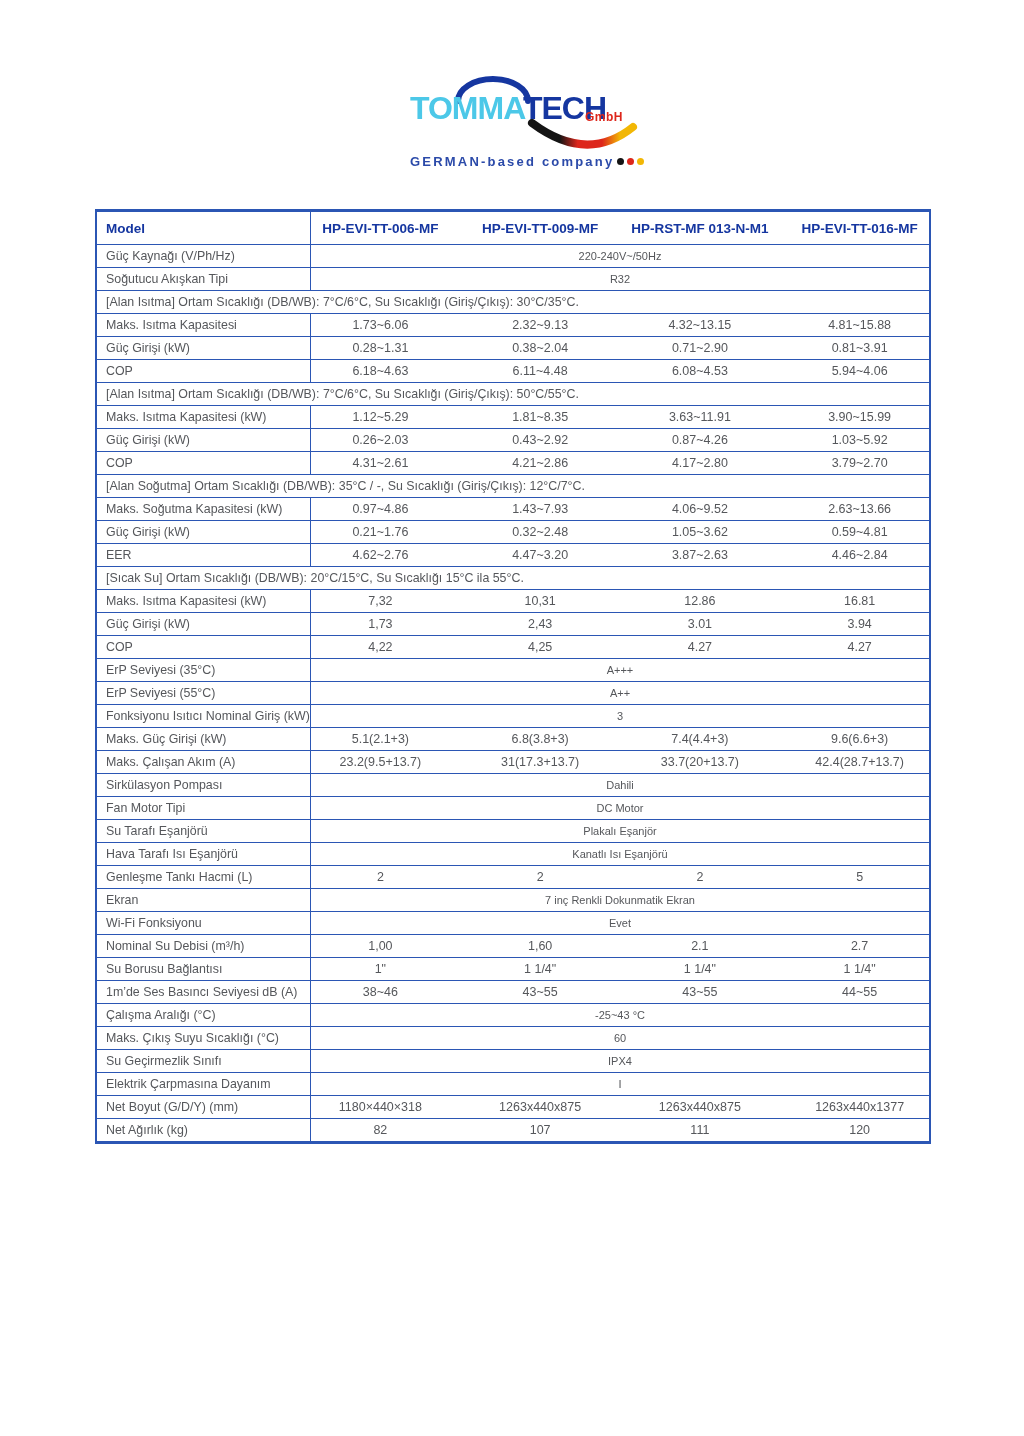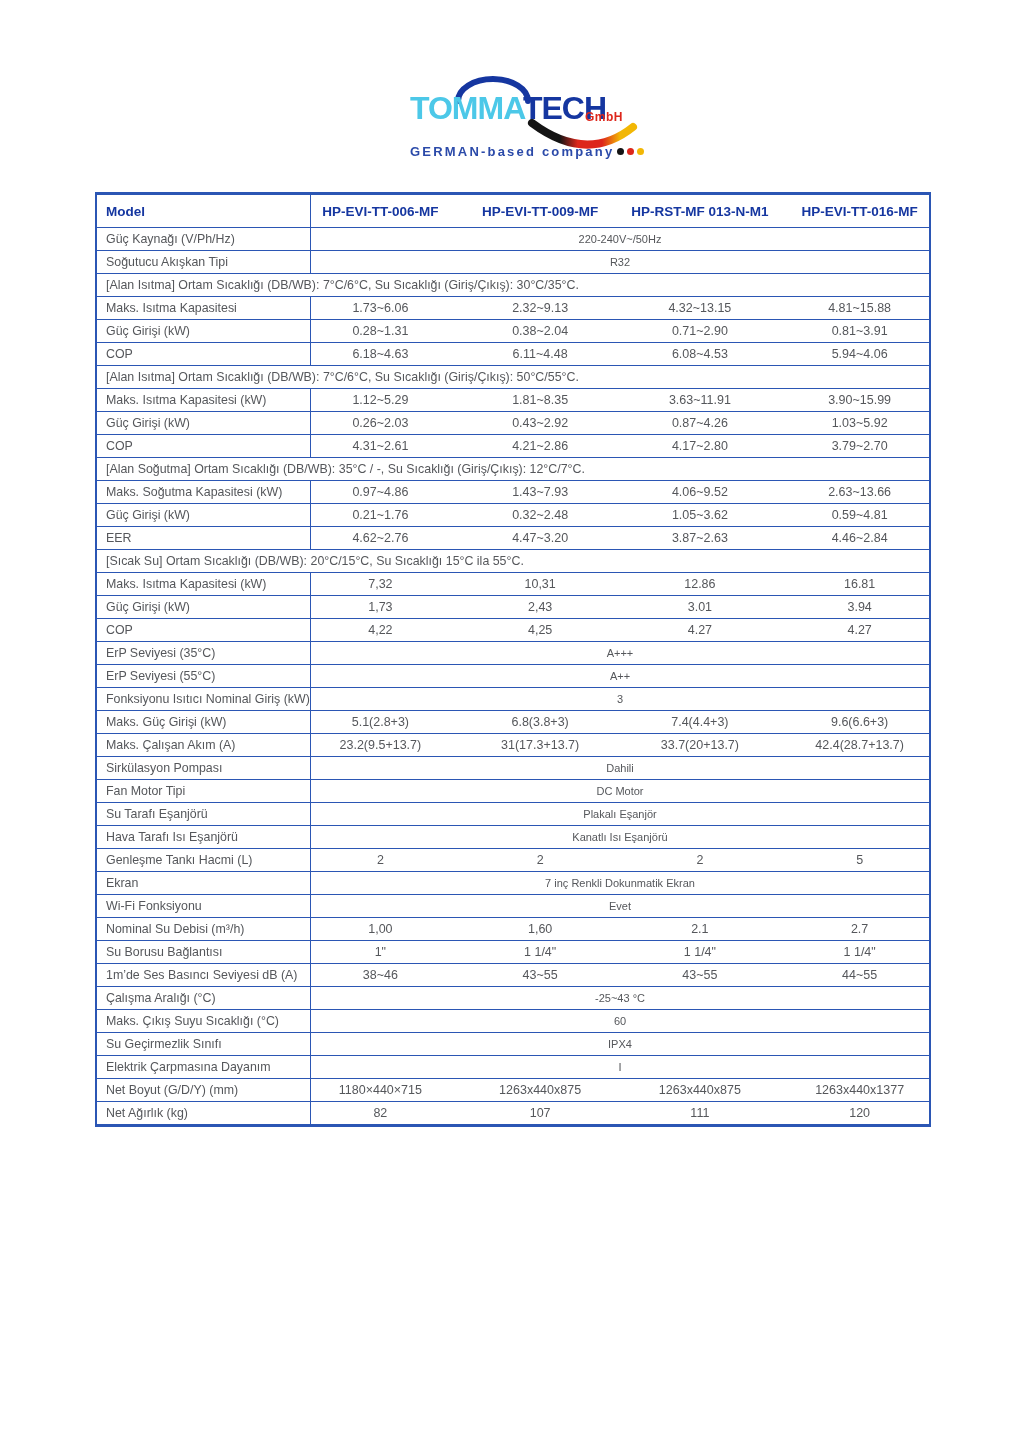--- a/index.html
+++ b/index.html
@@ -19,35 +19,35 @@
     white-space:nowrap;
   }
   .brand .b1 { color:var(--cyan); }
   .brand .b2 { color:var(--navy); }
   .gmbh {
     position:absolute; left:152px; top:43px;
     font-size:12px; font-weight:800; letter-spacing:.5px;
     color:var(--red); line-height:1;margin-left:33px;
   }
   .tagline-row {
-    position:absolute; left:10px; top:77px;
+    position:absolute; left:10px; top:87px;
     display:flex; align-items:center; white-space:nowrap;
   }
   .tagline {
     font-size:13px; font-weight:bold; letter-spacing:2.2px;
     color:var(--tagline_blue); line-height:1;
   }
   .dot { width:7px; height:7px; border-radius:50%; display:inline-block; margin-left:3px; }
   .dot-black { background:var(--black); }
   .dot-red { background:var(--red); }
   .dot-yellow { background:var(--yellow); }
 
   
   .spec-table {
-    position:absolute; left:95px; top:192px; width:836px;
+    position:absolute; left:95px; top:209px; width:836px;
     border-left:2px solid var(--border);
     border-right:2px solid var(--border);
     border-top:3px solid var(--border);
     border-bottom:3px solid var(--border);
     background:#fff;
   }
   .t-row { display:flex; height:23px; border-top:1px solid var(--border); }
   .t-row:first-child { border-top:none; }
   .t-row.header { height:32px; }
   .t-label {
@@ -242,21 +242,21 @@
       <div class="t-label">ErP Seviyesi (55°C)</div>
       <div class="t-merged">A++</div>
     </div>
     <div class="t-row merged">
       <div class="t-label">Fonksiyonu Isıtıcı Nominal Giriş (kW)</div>
       <div class="t-merged">3</div>
     </div>
     <div class="t-row data">
       <div class="t-label">Maks. Güç Girişi (kW)</div>
       <div class="t-vals">
-        <div class="t-val">5.1(2.8+3)</div>
+        <div class="t-val">5.1(2.1+3)</div>
         <div class="t-val">6.8(3.8+3)</div>
         <div class="t-val">7.4(4.4+3)</div>
         <div class="t-val">9.6(6.6+3)</div>
       </div>
     </div>
     <div class="t-row data">
       <div class="t-label">Maks. Çalışan Akım (A)</div>
       <div class="t-vals">
         <div class="t-val">23.2(9.5+13.7)</div>
         <div class="t-val">31(17.3+13.7)</div>
@@ -336,21 +336,21 @@
       <div class="t-label">Su Geçirmezlik Sınıfı</div>
       <div class="t-merged">IPX4</div>
     </div>
     <div class="t-row merged">
       <div class="t-label">Elektrik Çarpmasına Dayanım</div>
       <div class="t-merged">I</div>
     </div>
     <div class="t-row data">
       <div class="t-label">Net Boyut (G/D/Y) (mm)</div>
       <div class="t-vals">
-        <div class="t-val">1180×440×715</div>
+        <div class="t-val">1180×440×318</div>
         <div class="t-val">1263x440x875</div>
         <div class="t-val">1263x440x875</div>
         <div class="t-val">1263x440x1377</div>
       </div>
     </div>
     <div class="t-row data">
       <div class="t-label">Net Ağırlık (kg)</div>
       <div class="t-vals">
         <div class="t-val">82</div>
         <div class="t-val">107</div>

